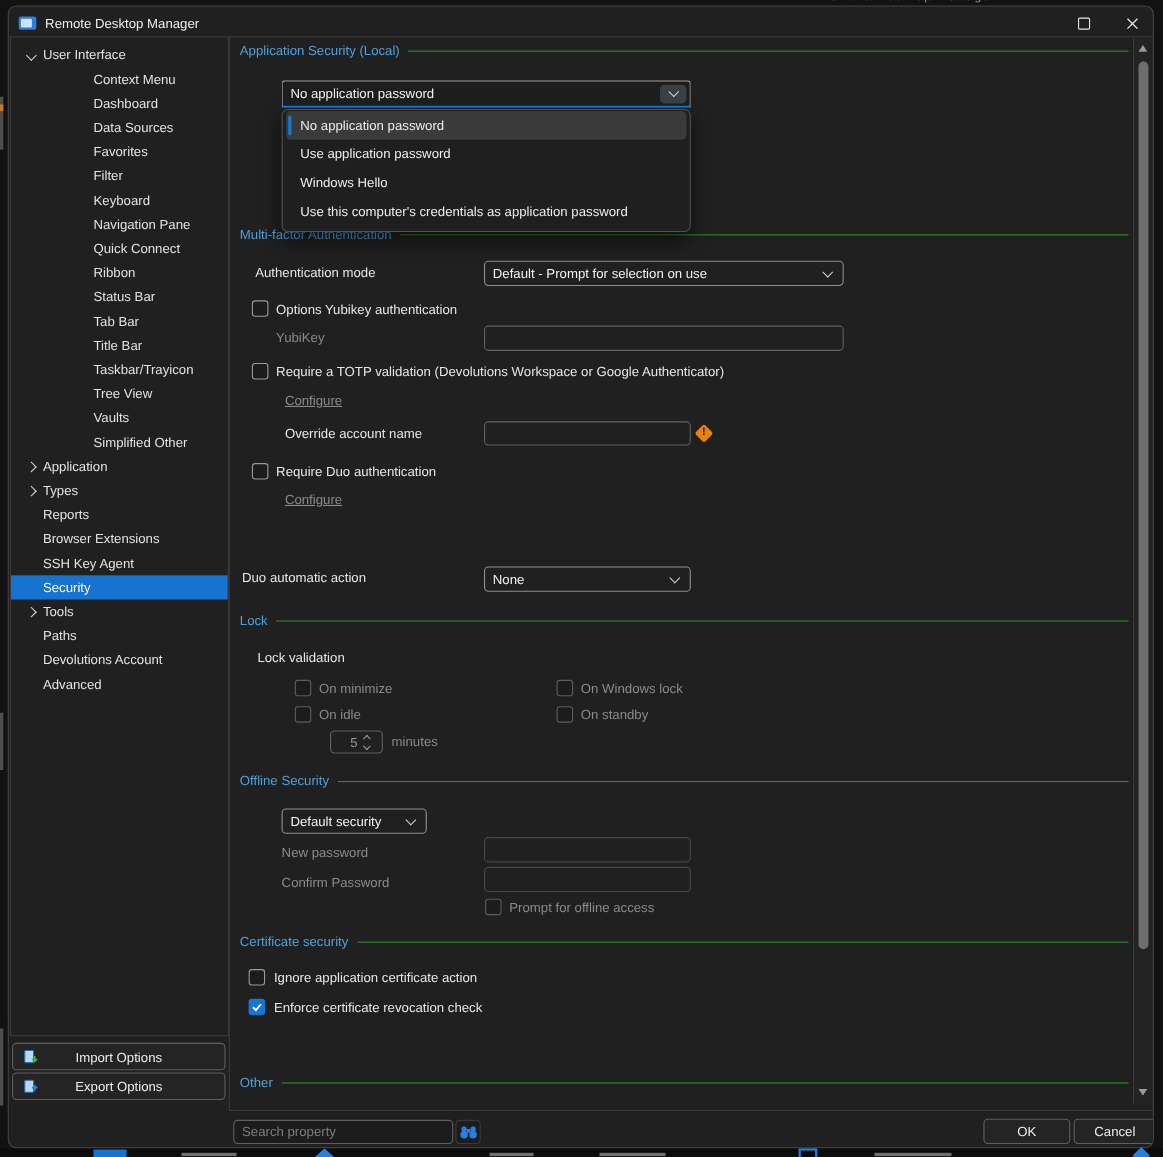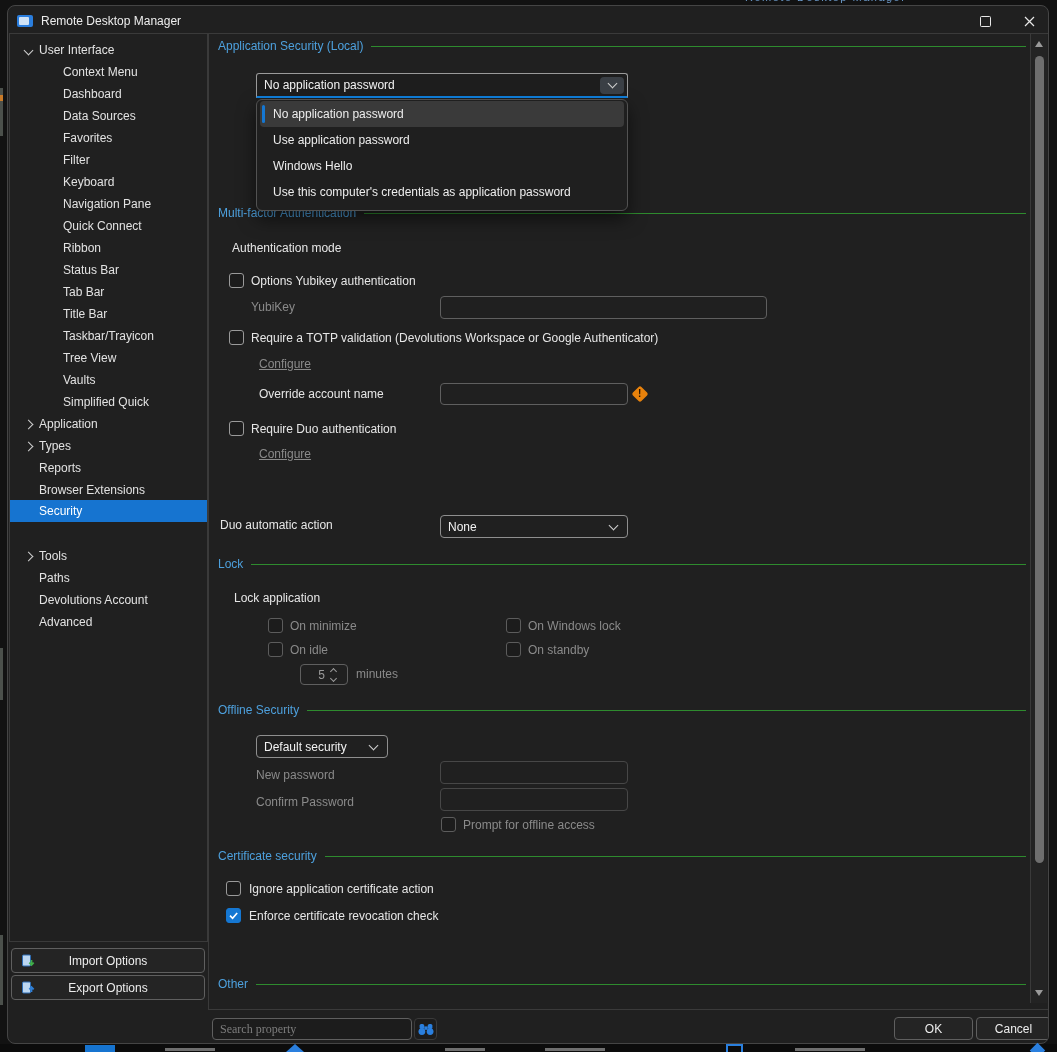--- a/index.html
+++ b/index.html
@@ -31,21 +31,21 @@
   .wbtns{position:absolute;right:6px;top:2px;display:flex;gap:18px}
   .wbtn{width:26px;height:26px;display:flex;align-items:center;justify-content:center;cursor:default}
   .maxsq{width:9px;height:9px;border:1.3px solid #e8e8e8;border-radius:1.5px}
 
   
   .treebox{position:absolute;left:1px;top:27px;width:199px;height:909px;border:1px solid #3a3a3a;box-sizing:border-box}
   .trow{position:absolute;left:2px;width:197px;height:22px;display:flex;align-items:center;
         font-size:12px;color:#e2e2e2;cursor:default;box-sizing:border-box}
   .trow .tchev{position:absolute;left:15px}
   .lbl1{margin-left:29px}
-  .lbl2{margin-left:53px}
+  .lbl2{margin-left:75px}
   .trow.sel{background:#1674d0;color:#fff}
   .cr{display:inline-block;width:6px;height:6px;border-right:1.4px solid #cfcfcf;border-bottom:1.4px solid #cfcfcf;transform:rotate(-45deg)}
   .cd{display:inline-block;width:6px;height:6px;border-right:1.4px solid #cfcfcf;border-bottom:1.4px solid #cfcfcf;transform:rotate(45deg);margin-top:-4px}
 
   
   .btn{position:absolute;background:#242424;border:1px solid #5f5f5f;border-radius:4px;
        display:flex;align-items:center;justify-content:center;font-size:12px;color:#ededed;box-sizing:border-box;cursor:default}
   .btn .bico{position:absolute;left:9px;top:5px}
 
   
@@ -114,21 +114,21 @@
       border-left:1px solid #3a3a3a;box-sizing:border-box}
   .sb-up{position:absolute;top:7px;left:4px;width:0;height:0;border-left:4px solid transparent;
          border-right:4px solid transparent;border-bottom:6px solid #9a9a9a}
   .sb-down{position:absolute;bottom:7px;left:4px;width:0;height:0;border-left:4px solid transparent;
            border-right:4px solid transparent;border-top:6px solid #9a9a9a}
   .sb-thumb{position:absolute;left:4px;top:22px;width:9px;height:807px;background:#6e6e6e;border-radius:4.5px}
 
   
   .search{position:absolute;left:204px;top:1012px;width:200px;height:22px;background:#1c1c1c;
           border:1px solid #5f5f5f;border-radius:4px;color:#e6e6e6;font-size:12px;padding:0 7px;
-          box-sizing:border-box;outline:none;font-family:Liberation Serif, serif}
+          box-sizing:border-box;outline:none;font-family:Liberation Sans, sans-serif}
   .search::placeholder{color:#7d7d7d}
   .binoc{position:absolute;left:406px;top:1012px;width:23px;height:22px;border-radius:4px;background:#1c1c1c;
          border:1px solid #3a3a3a;box-sizing:border-box;display:flex;align-items:center;justify-content:center}
 </style>
 </head>
 <body>
 
 <div class="bg-top">
     <span>Remote Desktop Manager</span>
   </div>
@@ -201,40 +201,40 @@
   <div class="trow" style="top:319px">
       <span class="lbl2">Taskbar/Trayicon</span>
     </div>
   <div class="trow" style="top:341px">
       <span class="lbl2">Tree View</span>
     </div>
   <div class="trow" style="top:363px">
       <span class="lbl2">Vaults</span>
     </div>
   <div class="trow" style="top:385px">
-      <span class="lbl2">Simplified Quick</span>
+      <span class="lbl2">Simplified Other</span>
     </div>
   <div class="trow" style="top:407px">
       <span class="tchev"><span class="cr"></span></span>
       <span class="lbl1">Application</span>
     </div>
   <div class="trow" style="top:429px">
       <span class="tchev"><span class="cr"></span></span>
       <span class="lbl1">Types</span>
     </div>
   <div class="trow" style="top:451px">
       <span class="lbl1">Reports</span>
     </div>
   <div class="trow" style="top:473px">
       <span class="lbl1">Browser Extensions</span>
     </div>
   <div class="trow" style="top:495px">
       <span class="lbl1">SSH Key Agent</span>
     </div>
-  <div class="trow sel" style="top:494px">
+  <div class="trow sel" style="top:517px">
       <span class="lbl1">Security</span>
     </div>
   <div class="trow" style="top:539px">
       <span class="tchev"><span class="cr"></span></span>
       <span class="lbl1">Tools</span>
     </div>
   <div class="trow" style="top:561px">
       <span class="lbl1">Paths</span>
     </div>
   <div class="trow" style="top:583px">
@@ -288,20 +288,24 @@
         <span>Use this computer's credentials as application password</span>
       </div>
   </div>
 
   <div class="sec" style="top:200px">
     <span class="sec-t">Multi-factor Authentication</span>
       <span class="sec-line"></span>
   </div>
 
   <span class="flabel" style="left:224px;top:235px">Authentication mode</span>
+  <div class="dd" style="left:432px;top:231px;width:327px">
+    <span class="dd-v">Default - Prompt for selection on use</span>
+      <span class="cdd"></span>
+  </div>
 
   <span class="cb" style="left:221px;top:267px"></span>
   <span class="flabel" style="left:243px;top:268px">Options Yubikey authentication</span>
   <span class="flabel dim" style="left:243px;top:294px">YubiKey</span>
   <input class="ti" style="left: 432px; top: 290px; width: 327px;">
 
   <span class="cb" style="left:221px;top:324px"></span>
   <span class="flabel" style="left:243px;top:325px">Require a TOTP validation (Devolutions Workspace or Google Authenticator)</span>
   <a class="cfg" style="left:251px;top:351px">Configure</a>
 
@@ -318,21 +322,21 @@
   <span class="flabel" style="left:212px;top:512px">Duo automatic action</span>
   <div class="dd" style="left:432px;top:509px;width:188px">
     <span class="dd-v">None</span>
       <span class="cdd"></span>
   </div>
 
   <div class="sec" style="top:551px">
     <span class="sec-t">Lock</span>
       <span class="sec-line"></span>
   </div>
-  <span class="flabel" style="left:226px;top:585px">Lock application</span>
+  <span class="flabel" style="left:226px;top:585px">Lock validation</span>
 
   <span class="cb dim" style="left:260px;top:612px"></span>
   <span class="flabel dim" style="left:282px;top:613px">On minimize</span>
   <span class="cb dim" style="left:498px;top:612px"></span>
   <span class="flabel dim" style="left:520px;top:613px">On Windows lock</span>
   <span class="cb dim" style="left:260px;top:636px"></span>
   <span class="flabel dim" style="left:282px;top:637px">On idle</span>
   <span class="cb dim" style="left:498px;top:636px"></span>
   <span class="flabel dim" style="left:520px;top:637px">On standby</span>
 

